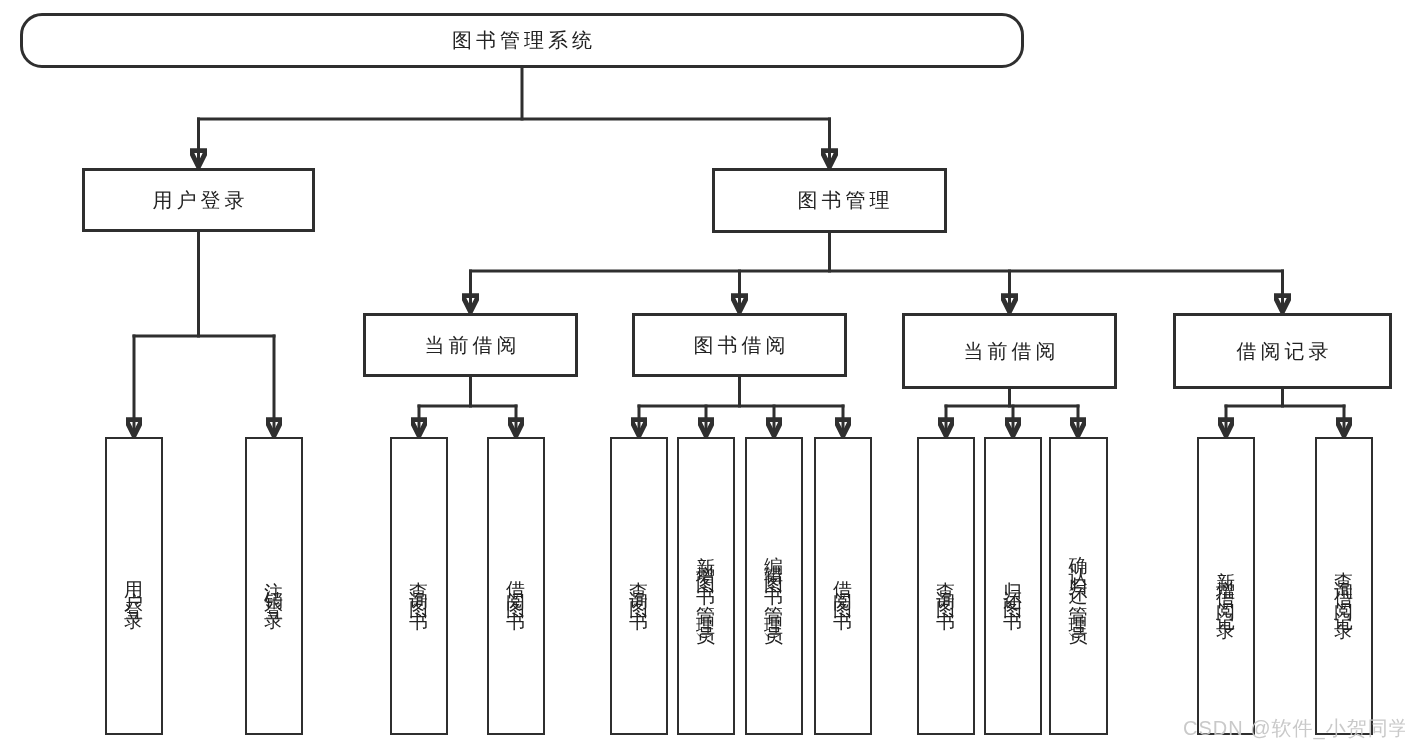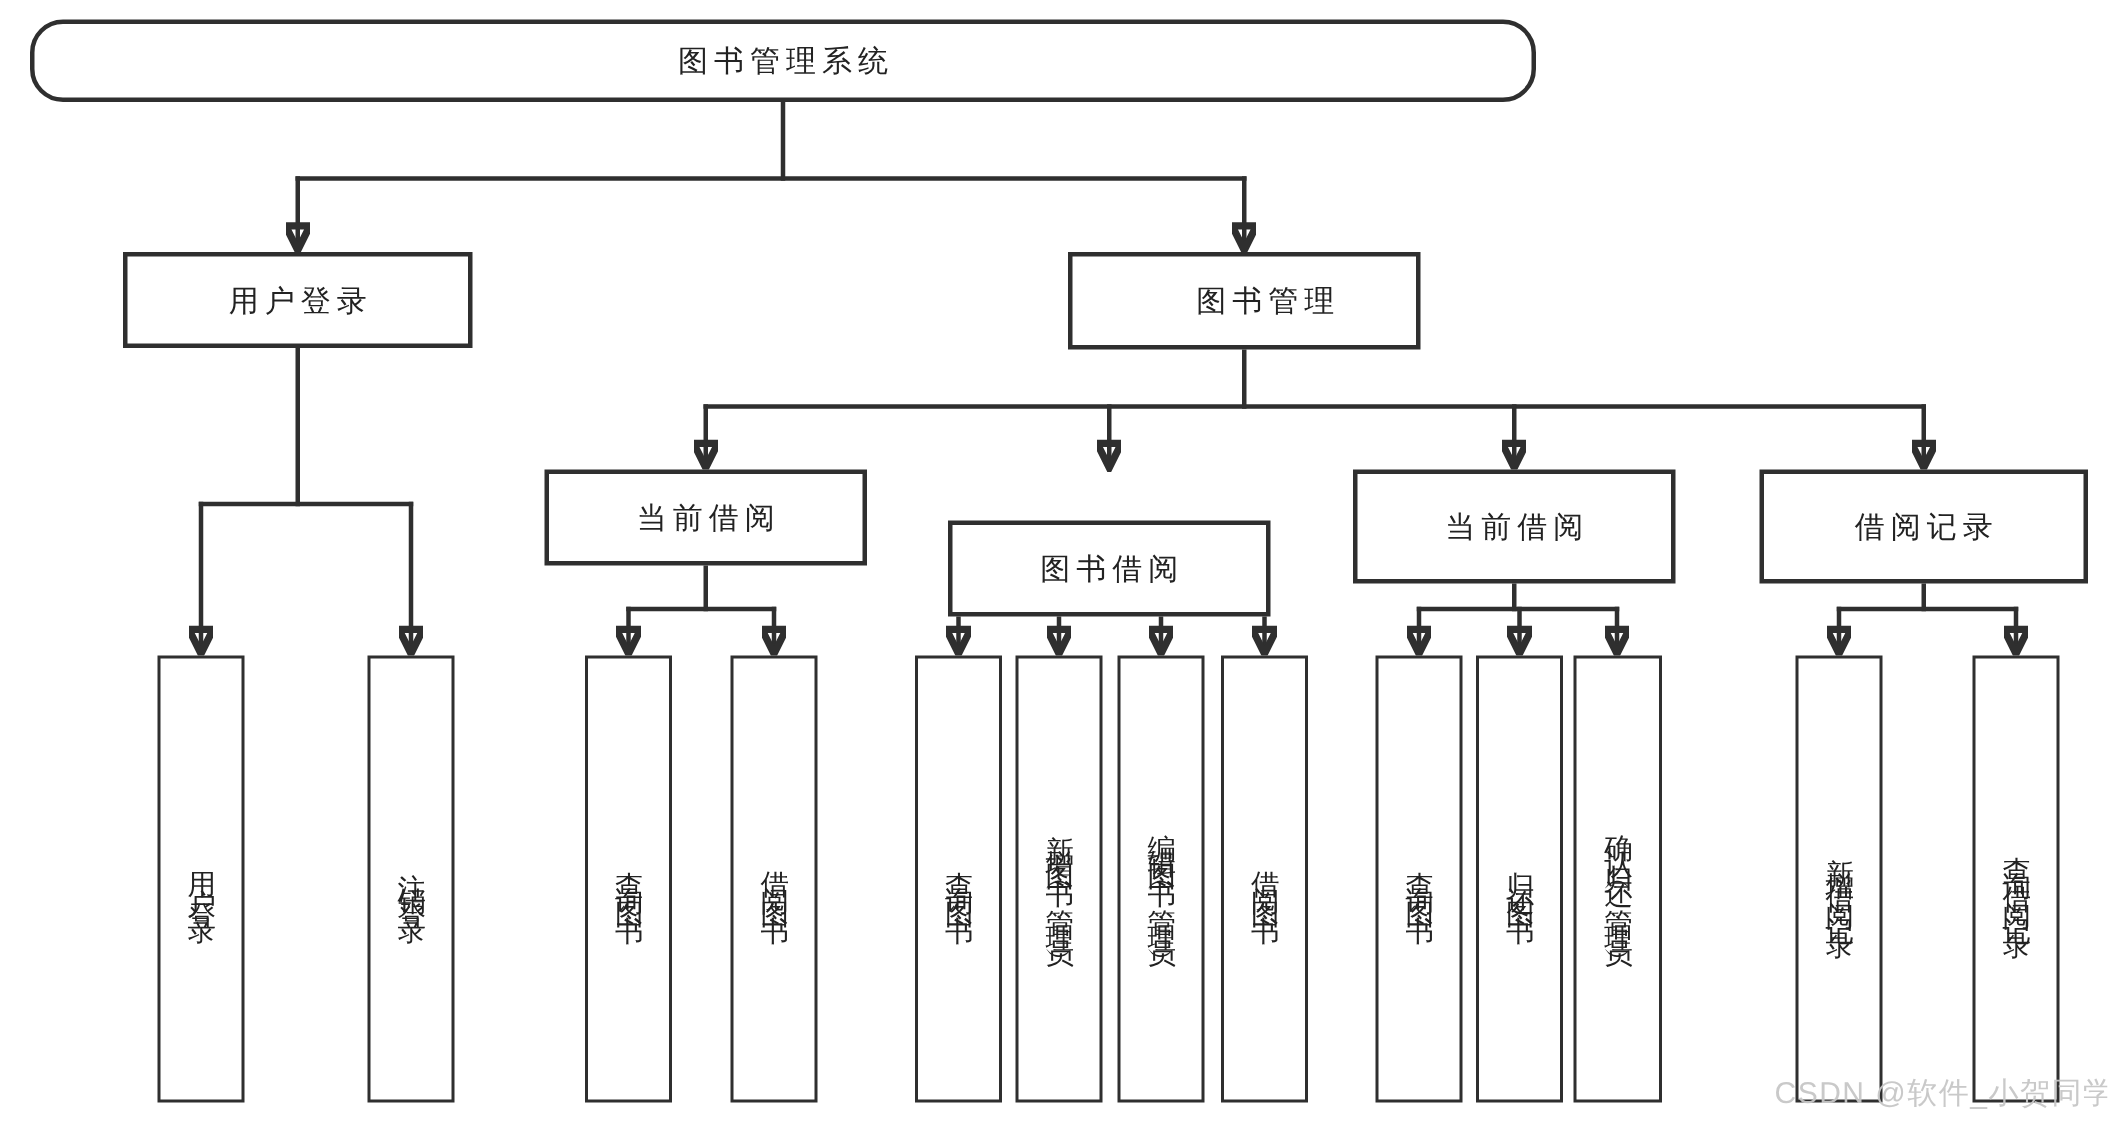--- a/index.html
+++ b/index.html
@@ -127,21 +127,21 @@
   <div class="box hbox" style="left:82px; top:168px; width:233px; height:64px;">
     <span>用户登录</span>
   </div>
   <div class="box hbox" style="left:712px; top:168px; width:235px; height:65px;padding-left:28px;">
     <span>图书管理</span>
   </div>
 
   <div class="box hbox" style="left:363px; top:313px; width:215px; height:64px;">
     <span>当前借阅</span>
   </div>
-  <div class="box hbox" style="left:632px; top:313px; width:215px; height:64px;margin-top:34px;">
+  <div class="box hbox" style="left:632px; top:313px; width:215px; height:64px;">
     <span>图书借阅</span>
   </div>
   <div class="box hbox" style="left:902px; top:313px; width:215px; height:76px;">
     <span>当前借阅</span>
   </div>
   <div class="box hbox" style="left:1173px; top:313px; width:219px; height:76px;">
     <span>借阅记录</span>
   </div>
 
   <div class="box vbox" style="left:105px; top:437px; width:58px; height:298px;">

